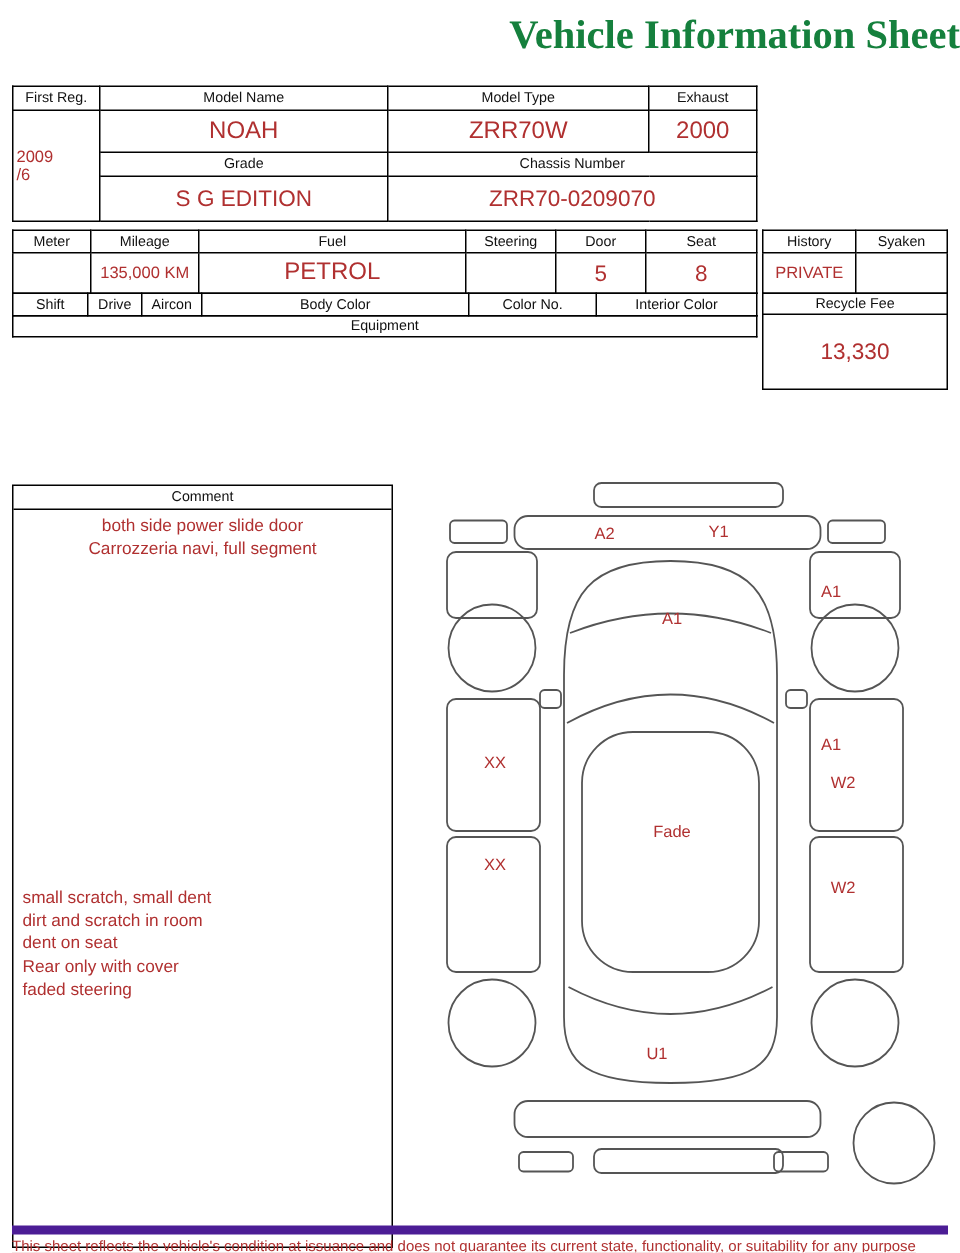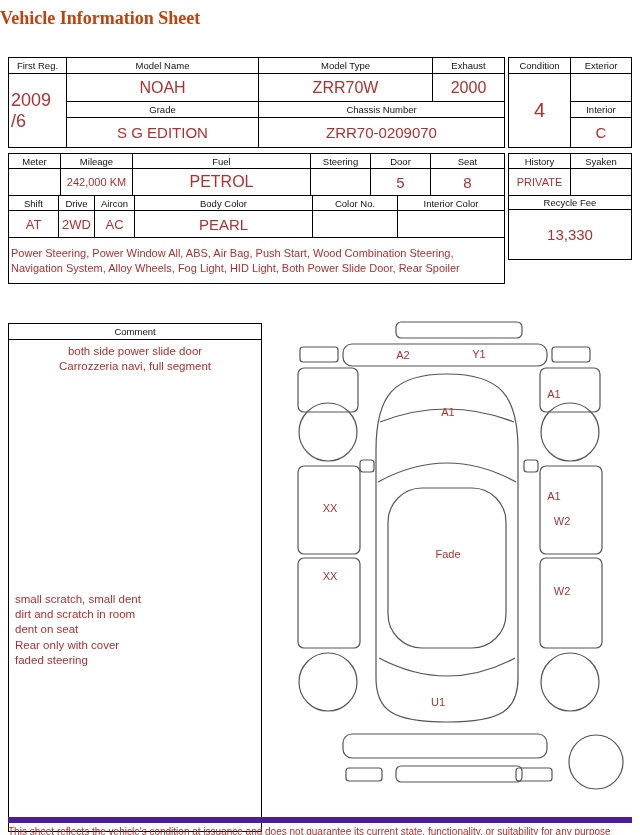--- a/index.html
+++ b/index.html
@@ -1,20 +1,20 @@
 <!DOCTYPE html>
 <html style="--red: #b03030;"><head>
 <meta charset="utf-8">
 <style>
   :root { --red:#b03030; --ink:#111; }
   html,body { margin:0; padding:0; background:#fff; }
   .page { position:relative; width:640px; height:835px; background:#fff; overflow:hidden;
           font-family:"Liberation Sans", sans-serif; color:var(--ink); }
-  .title { position:absolute; top:8px; left:0; width:100%; margin:0; text-align:left;
-           font-family:"Liberation Serif", serif; font-size:18px; font-weight:600; color:#c2410c; }
+  .title { position:absolute; top:8px; left:0; width:100%; margin:0; text-align:right;
+           font-family:"Liberation Serif", serif; font-size:27px; font-weight:600; color:#15803d; }
   .abs { position:absolute; }
   table.tbl { border-collapse:collapse; table-layout:fixed; width:100%; margin:0; }
   table.tbl + table.tbl { margin-top:-1px; }
   .tbl td { border:1px solid #000; padding:0 2px; overflow:hidden; vertical-align:middle; }
   .hdr { font-size:9.5px; color:#111; text-align:center; }
   .val { color:var(--red); text-align:center; font-size:14px; }
   .big  { font-size:16px;text-align:center; }
   .med  { font-size:15px; }
   .small{ font-size:11px; }
   .huge { font-size:20px; }
@@ -45,62 +45,38 @@
           <col>
         </colgroup>
       <tbody>
           <tr style="height:16px">
         <td class="hdr">First Reg.</td>
         <td class="hdr">Model Name</td>
         <td class="hdr">Model Type</td>
         <td class="hdr">Exhaust</td>
       </tr>
       <tr style="height:28px">
-        <td class="val pre left" style="font-size:18px;" rowspan="3">2009
+        <td class="val pre left" style="font-size:11px;" rowspan="3">2009
 /6</td>
         <td class="val big">NOAH</td>
         <td class="val big">ZRR70W</td>
         <td class="val big">2000</td>
       </tr>
       <tr style="height:16px">
         <td class="hdr">Grade</td>
         <td class="hdr" colspan="2">Chassis Number</td>
       </tr>
       <tr style="height:30px">
         <td class="val med">S G EDITION</td>
         <td class="val med" colspan="2">ZRR70-0209070</td>
       </tr>
     </tbody>
       </table>
   </div>
 
-  <div class="abs" style="left:508px; top:57px; width:124px;">
-    <table class="tbl">
-      <colgroup>
-          <col style="width:62px">
-          <col>
-        </colgroup>
-      <tbody>
-          <tr style="height:16px">
-        <td class="hdr">Condition</td>
-        <td class="hdr">Exterior</td>
-      </tr>
-      <tr style="height:28px">
-        <td class="val huge" rowspan="3">4</td>
-        <td class="val med"></td>
-      </tr>
-      <tr style="height:16px">
-        <td class="hdr">Interior</td>
-      </tr>
-      <tr style="height:30px">
-        <td class="val med">C</td>
-      </tr>
-    </tbody>
-      </table>
-  </div>
 
   <div class="abs" style="left:8px; top:153px; width:497px;">
     <table class="tbl">
       <colgroup>
           <col style="width:52px">
           <col style="width:72px">
           <col style="width:178px">
           <col style="width:60px">
           <col style="width:60px">
           <col>
@@ -109,21 +85,21 @@
           <tr style="height:15px">
         <td class="hdr">Meter</td>
         <td class="hdr">Mileage</td>
         <td class="hdr">Fuel</td>
         <td class="hdr">Steering</td>
         <td class="hdr">Door</td>
         <td class="hdr">Seat</td>
       </tr>
       <tr style="height:27px">
         <td class="val"></td>
-        <td class="val small">242,000 KM</td>
+        <td class="val small">135,000 KM</td>
         <td class="val big">PETROL</td>
         <td class="val"></td>
         <td class="val med">5</td>
         <td class="val med">8</td>
       </tr>
     </tbody>
       </table>
     <table class="tbl">
       <colgroup>
           <col style="width:50px">
@@ -135,34 +111,26 @@
         </colgroup>
       <tbody>
           <tr style="height:15px">
         <td class="hdr">Shift</td>
         <td class="hdr">Drive</td>
         <td class="hdr">Aircon</td>
         <td class="hdr">Body Color</td>
         <td class="hdr">Color No.</td>
         <td class="hdr">Interior Color</td>
       </tr>
-      <tr style="height:27px">
-        <td class="val" style="font-size:13px">AT</td>
-        <td class="val" style="font-size:13px">2WD</td>
-        <td class="val" style="font-size:13px">AC</td>
-        <td class="val med">PEARL</td>
-        <td class="val"></td>
-        <td class="val"></td>
-      </tr>
-    </tbody>
-      </table>
-    <table class="tbl">
-      <tbody>
-      <tr style="height:46px">
-        <td class="val eq">Power Steering, Power Window All, ABS, Air Bag, Push Start, Wood Combination Steering, Navigation System, Alloy Wheels, Fog Light, HID Light, Both Power Slide Door, Rear Spoiler</td>
+    </tbody>
+      </table>
+    <table class="tbl">
+      <tbody>
+          <tr style="height:14px">
+        <td class="hdr">Equipment</td>
       </tr>
     </tbody>
       </table>
   </div>
 
   <div class="abs" style="left:508px; top:153px; width:124px;">
     <table class="tbl">
       <colgroup>
           <col style="width:62px">
           <col>

